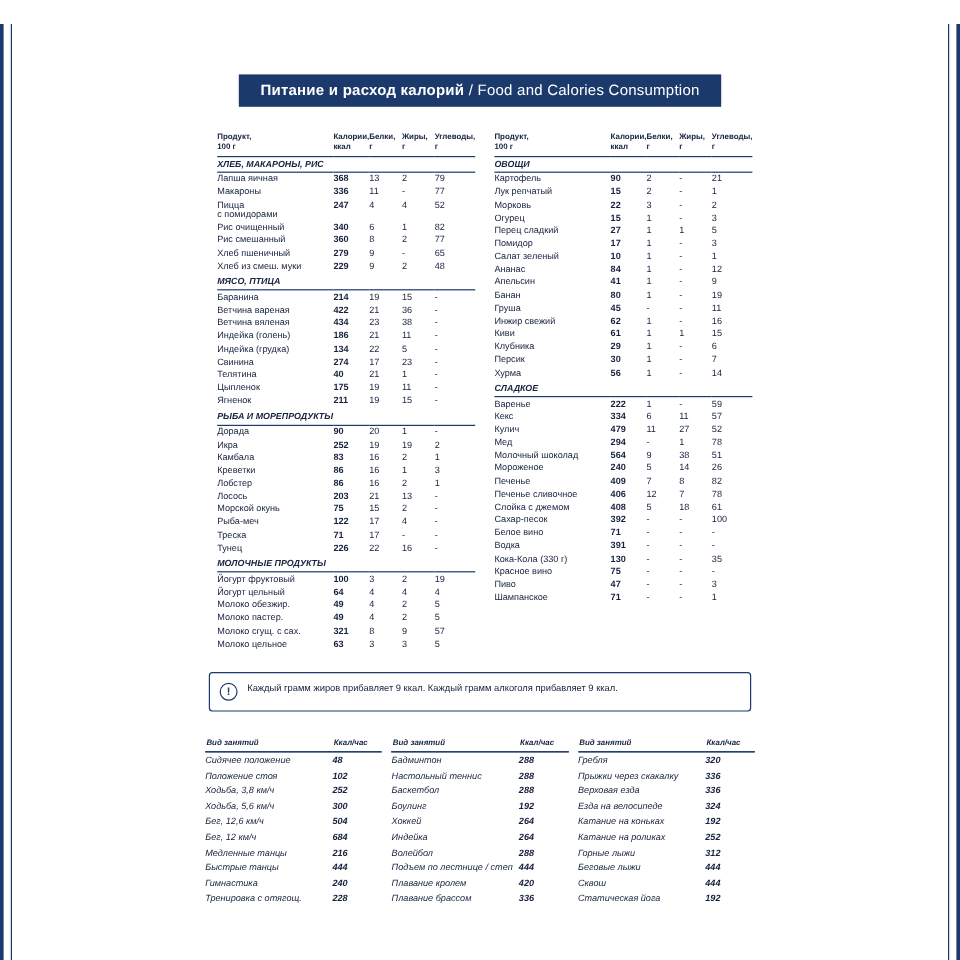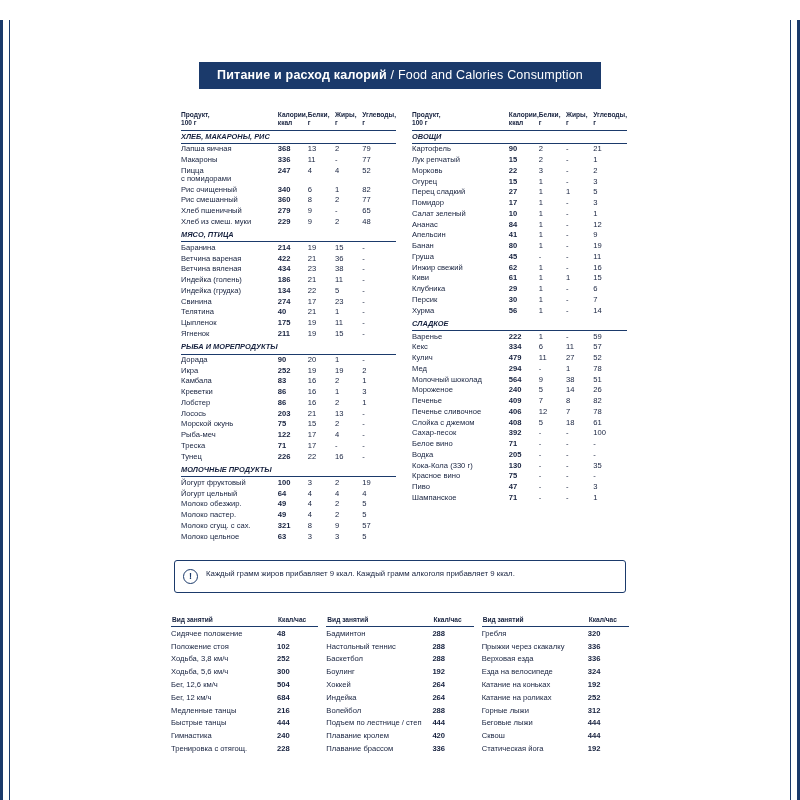--- a/index.html
+++ b/index.html
@@ -135,20 +135,21 @@
     color: #16213e;
   }
 
   
   .activities {
     display: flex;
     justify-content: center;
     gap: 8px;
     margin-top: 22px;
     padding: 0 168px;
+    font-style: italic;
   }
   .acol { width: 222px; }
   table.act {
     width: 100%;
     border-collapse: collapse;
     font-size: 7.6px;
   }
   table.act th {
     font-size: 6.6px;
     font-weight: bold;
@@ -665,21 +666,21 @@
             </tr>
             <tr>
               <td class="name">Белое вино</td>
               <td class="num">71</td>
               <td class="n2">-</td>
               <td class="n3">-</td>
               <td class="n4">-</td>
             </tr>
             <tr>
               <td class="name">Водка</td>
-              <td class="num">205</td>
+              <td class="num">391</td>
               <td class="n2">-</td>
               <td class="n3">-</td>
               <td class="n4">-</td>
             </tr>
             <tr>
               <td class="name">Кока-Кола (330 г)</td>
               <td class="num">130</td>
               <td class="n2">-</td>
               <td class="n3">-</td>
               <td class="n4">35</td>

